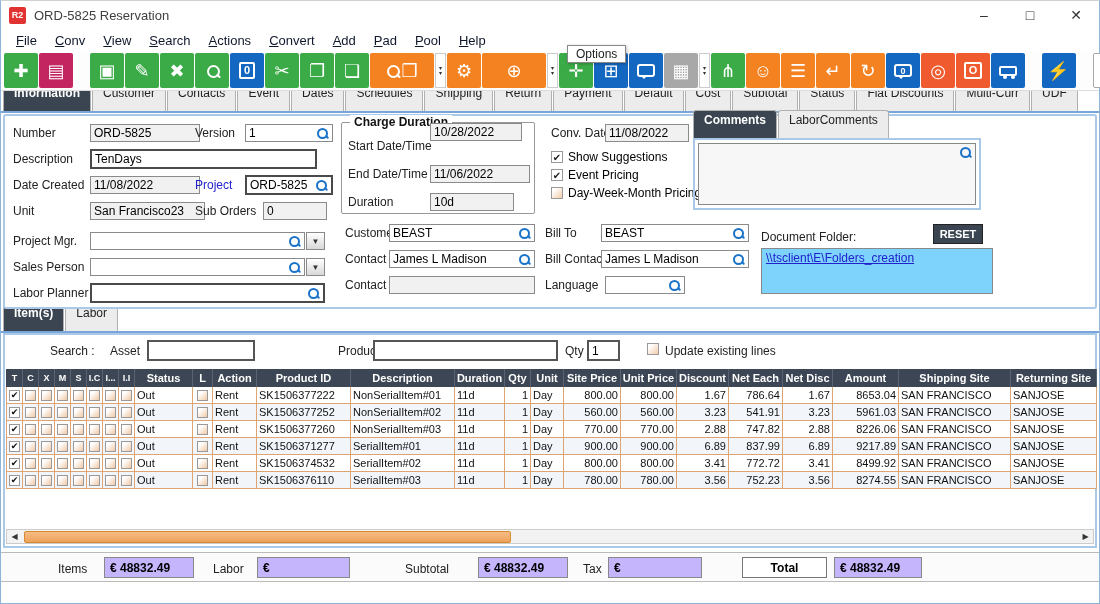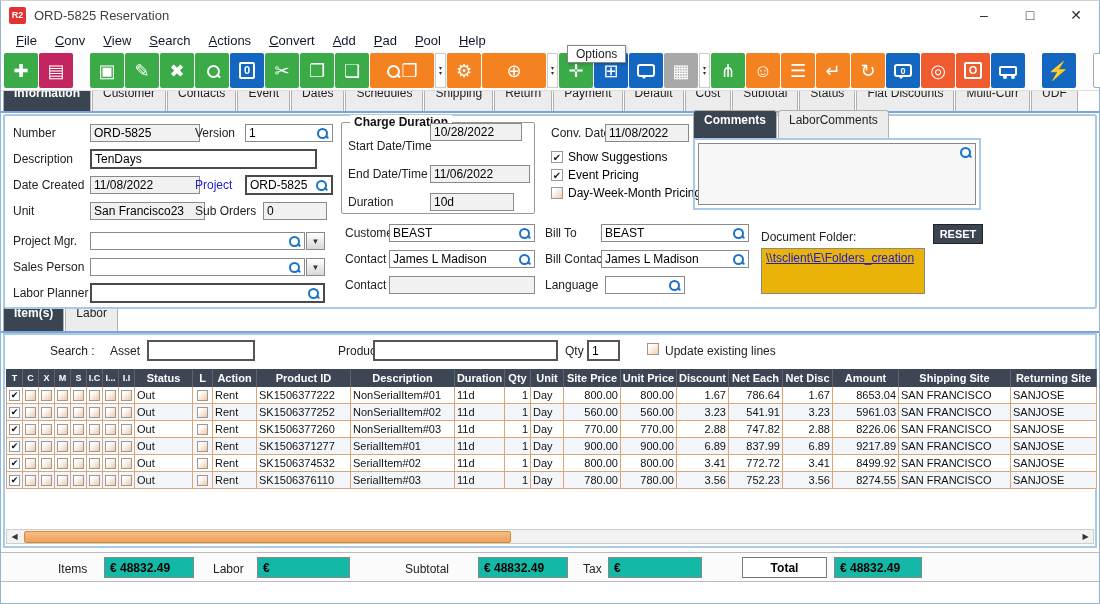--- a/index.html
+++ b/index.html
@@ -81,22 +81,22 @@
   .ckb { display:inline-block; width:12px; height:12px; border:1px solid #999; background:#fff;
          font-size:10px; line-height:11px; text-align:center; color:#222; flex:0 0 auto; }
   .ckb.off { background:linear-gradient(135deg,#fff 20%,#f2cdaa); }
   .frow { position:absolute; display:flex; align-items:center; gap:5px; font-size:12px; white-space:nowrap; }
   .comments-box { position:absolute; left:688px; top:22px; width:288px; height:72px; border:2px solid #aac8e8; padding:3px; }
   .comments-inner { width:100%; height:100%; border:1px solid #888; background:#f7f7f7; position:relative; }
   .comments-inner .mag { position:absolute; right:3px; top:2px; }
   .reset-btn { position:absolute; left:928px; top:108px; width:50px; height:20px; background:#3a4551;
                color:#fff; font-weight:bold; font-size:11px; border:1px solid #222;
                display:flex; align-items:center; justify-content:center; }
-  .link-box { position:absolute; left:756px; top:132px; width:164px; height:46px; border:1px solid #888;
-              background:#eab308; padding:2px 4px; }
+  .link-box { position:absolute; left:756px; top:132px; width:232px; height:46px; border:1px solid #888;
+              background:#7dd3fc; padding:2px 4px; }
   .link { color:#2020cc; text-decoration:underline; font-size:12px; word-break:break-all; }
 
   
   .items-panel { position:relative; margin:0 2px; border:2px solid #aac8e8; height:215px; background:#fff; }
   .inp { position:absolute; top:5px; height:21px; border:2px solid #555; background:#fff;
          font-size:12px; padding:0 3px; font-family:"Liberation Sans", sans-serif; }
   .grid { position:absolute; left:1px; top:34px; width:1090px; }
   .ghead { display:flex; background:#3d4654; height:18px; border-left:1px solid #3d4654; }
   .gh { color:#fff; font-size:11px; font-weight:bold; display:flex; align-items:center; justify-content:center;
         border-right:1px solid #5a6372; overflow:hidden; white-space:nowrap; flex:0 0 auto; }
@@ -113,21 +113,21 @@
              border:1px solid #ccc; display:flex; align-items:center; }
   .hs-btn { width:15px; height:13px; font-size:8px; color:#333; display:flex; align-items:center; justify-content:center; flex:0 0 auto; }
   .hs-btn.right { margin-left:auto; }
   .hs-thumb { position:absolute; left:17px; width:487px; height:12px; border-radius:2px;
               background:linear-gradient(#f6bc84,#eda25c); border:1px solid #d88a2e; }
 
   
   .totals { position:relative; height:30px; margin-top:4px; border-top:1px solid #bbb; border-bottom:1px solid #bbb;
             background:#fbfbfb; font-size:12px; }
   .tlbl { position:absolute; top:9px; color:#222; font-size:12px; white-space:nowrap; }
-  .tbox { position:absolute; top:4px; height:21px; border:1px solid #888; background:#14b8a6;
+  .tbox { position:absolute; top:4px; height:21px; border:1px solid #888; background:#c4b5fd;
           font-weight:bold; font-size:12px; display:flex; align-items:center; padding:0 5px; overflow:hidden; white-space:nowrap; }
   .tbtn { position:absolute; top:4px; height:21px; border:1px solid #777; background:#fff; font-weight:bold;
           font-size:12px; display:flex; align-items:center; justify-content:center; }
 </style>
 </head>
 <body>
 
 <div class="app">
 
   <div class="titlebar">

